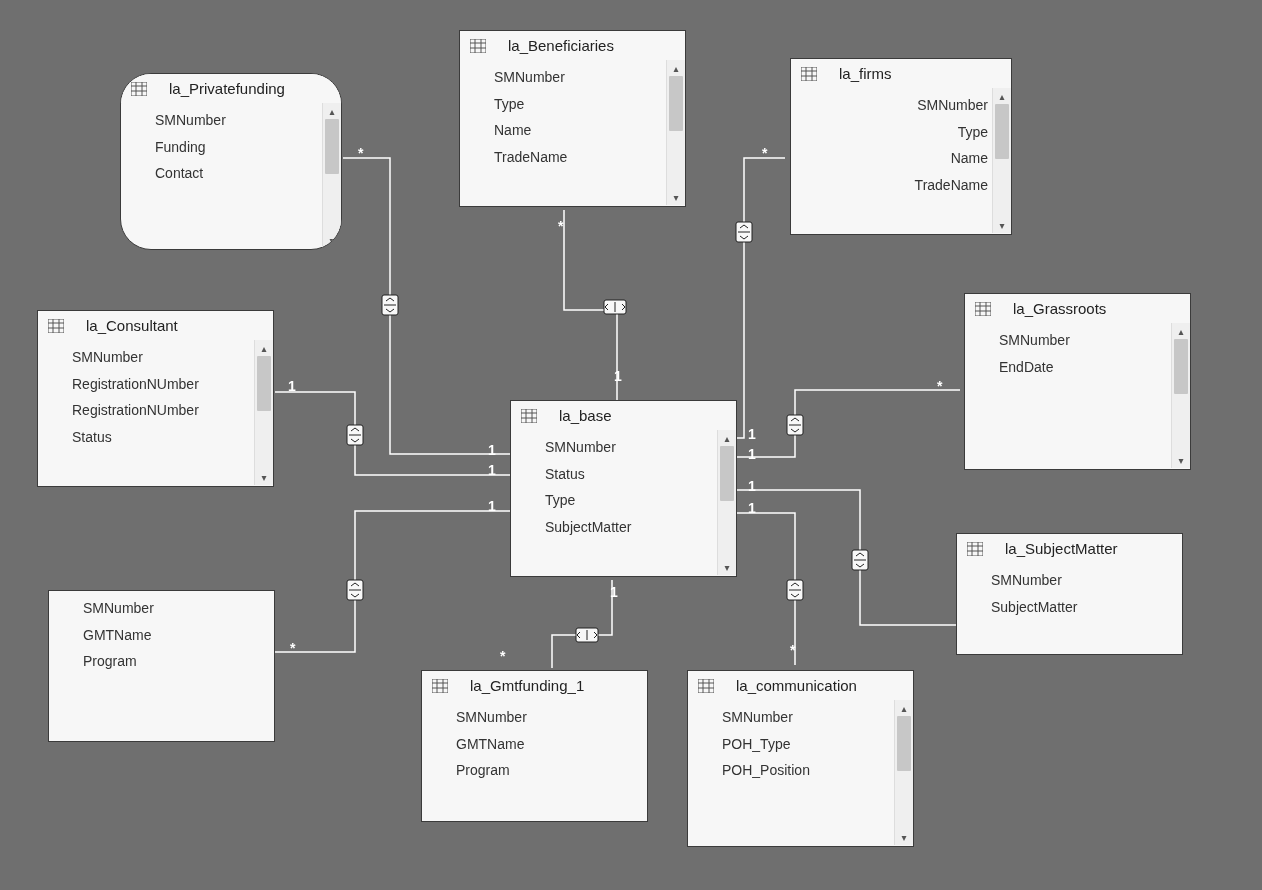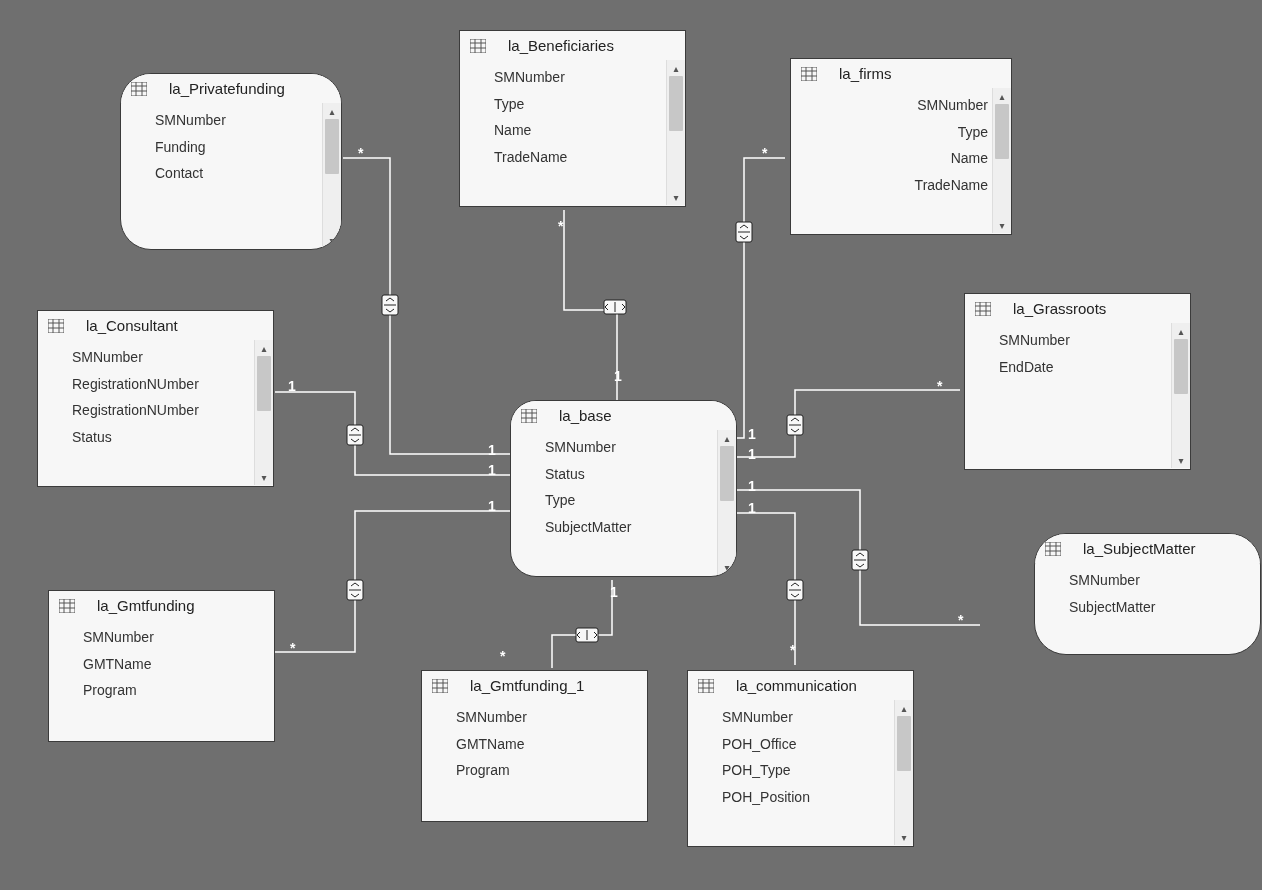--- a/index.html
+++ b/index.html
@@ -316,21 +316,21 @@
       <div class="scroll-col">
         <div class="arrow">▴</div>
         <div class="track">
             <div class="thumb" style="top:0;height:55px;"></div>
           </div>
         <div class="arrow">▾</div>
       </div>
     </div>
   </div>
 
-  <div class="table-box" style="left:510px;top:400px;width:225px;height:175px;border-radius:26px;">
+  <div class="table-box" style="left:510px;top:400px;width:225px;height:175px;">
     <div class="table-header">
       <span class="table-icon"><svg width="16" height="14">
             <rect x="0" y="0" width="16" height="14" fill="none" stroke="#555"></rect>
             <line x1="0" y1="4" x2="16" y2="4" stroke="#555"></line>
             <line x1="0" y1="9" x2="16" y2="9" stroke="#555"></line>
             <line x1="5" y1="0" x2="5" y2="14" stroke="#555"></line>
             <line x1="11" y1="0" x2="11" y2="14" stroke="#555"></line>
           </svg></span>
       <span>la_base</span>
     </div>
@@ -371,30 +371,20 @@
         <div class="arrow">▴</div>
         <div class="track">
             <div class="thumb" style="top:0;height:55px;"></div>
           </div>
         <div class="arrow">▾</div>
       </div>
     </div>
   </div>
 
   <div class="table-box" style="left:48px;top:590px;width:225px;height:150px;">
-    <div class="table-header">
-      <span class="table-icon"><svg width="16" height="14">
-            <rect x="0" y="0" width="16" height="14" fill="none" stroke="#555"></rect>
-            <line x1="0" y1="4" x2="16" y2="4" stroke="#555"></line>
-            <line x1="0" y1="9" x2="16" y2="9" stroke="#555"></line>
-            <line x1="5" y1="0" x2="5" y2="14" stroke="#555"></line>
-            <line x1="11" y1="0" x2="11" y2="14" stroke="#555"></line>
-          </svg></span>
-      <span>la_Gmtfunding</span>
-    </div>
     <div class="table-body">
       <div class="field-list">
         <div class="field">SMNumber</div>
         <div class="field">GMTName</div>
         <div class="field">Program</div>
       </div>
     </div>
   </div>
 
   <div class="table-box" style="left:421px;top:670px;width:225px;height:150px;">
@@ -424,35 +414,34 @@
             <line x1="0" y1="4" x2="16" y2="4" stroke="#555"></line>
             <line x1="0" y1="9" x2="16" y2="9" stroke="#555"></line>
             <line x1="5" y1="0" x2="5" y2="14" stroke="#555"></line>
             <line x1="11" y1="0" x2="11" y2="14" stroke="#555"></line>
           </svg></span>
       <span>la_communication</span>
     </div>
     <div class="table-body">
       <div class="field-list">
         <div class="field">SMNumber</div>
-        <div class="field">POH_Office</div>
         <div class="field">POH_Type</div>
         <div class="field">POH_Position</div>
       </div>
       <div class="scroll-col">
         <div class="arrow">▴</div>
         <div class="track">
             <div class="thumb" style="top:0;height:55px;"></div>
           </div>
         <div class="arrow">▾</div>
       </div>
     </div>
   </div>
 
-  <div class="table-box" style="left:1034px;top:533px;width:225px;height:120px;border-radius:32px;">
+  <div class="table-box" style="left:956px;top:533px;width:225px;height:120px;">
     <div class="table-header">
       <span class="table-icon"><svg width="16" height="14">
             <rect x="0" y="0" width="16" height="14" fill="none" stroke="#555"></rect>
             <line x1="0" y1="4" x2="16" y2="4" stroke="#555"></line>
             <line x1="0" y1="9" x2="16" y2="9" stroke="#555"></line>
             <line x1="5" y1="0" x2="5" y2="14" stroke="#555"></line>
             <line x1="11" y1="0" x2="11" y2="14" stroke="#555"></line>
           </svg></span>
       <span>la_SubjectMatter</span>
     </div>

